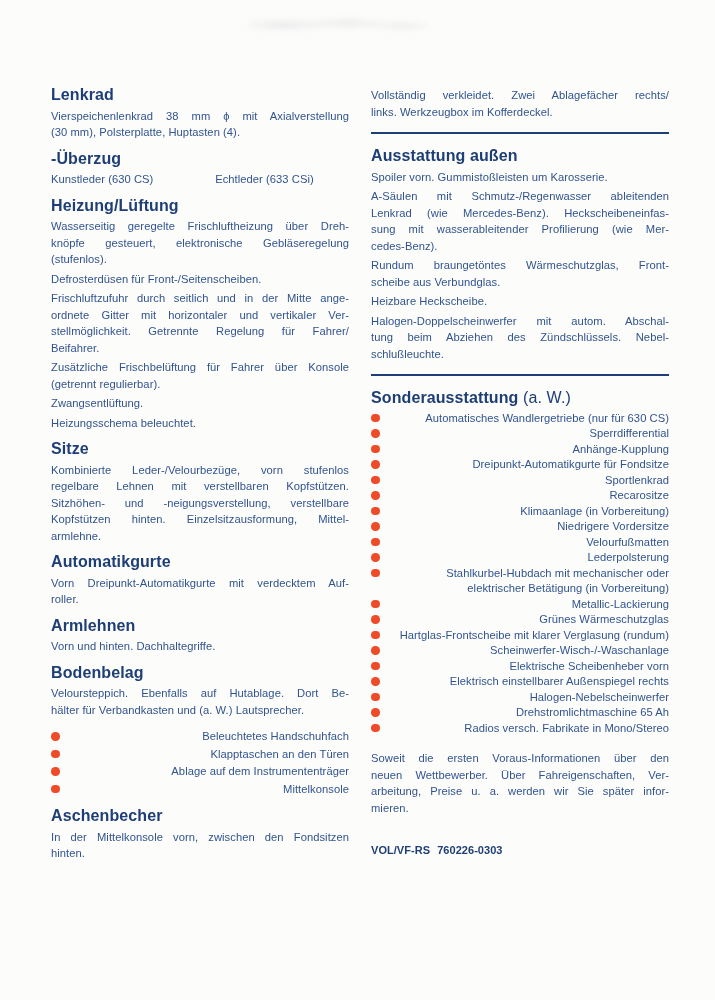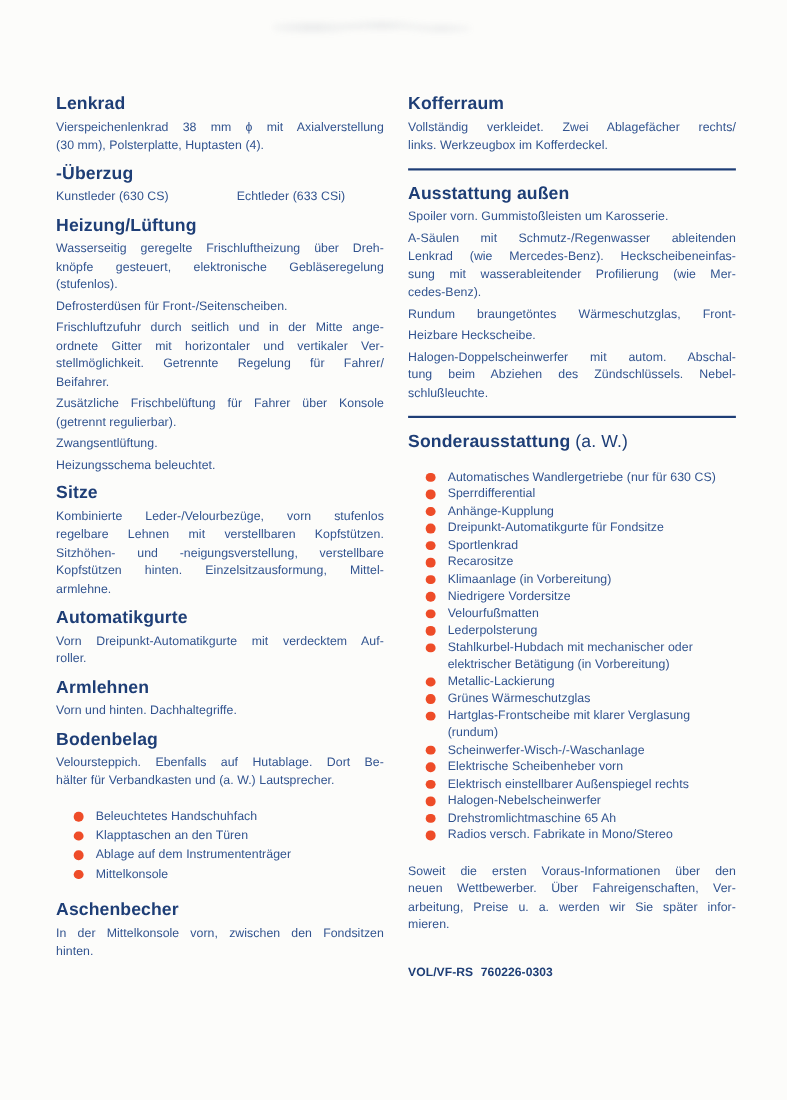--- a/index.html
+++ b/index.html
@@ -57,21 +57,21 @@
 
   .row2 { line-height: 16.5px; }
   .row2 .a { display: inline-block; width: 161px; }
 
   .rule {
     height: 2px;
     background: var(--rule, #1e3e76);
     margin: 12px 0 14px 0;
   }
 
-  .blist { margin: 16px; }
+  .blist { margin: 0; text-align: right; }
   .bullet-item { position: relative; padding-left: 20px; }
   .blist-left .bullet-item { line-height: 17.5px; }
   .blist-right .bullet-item { line-height: 15.5px; }
   .bullet {
     position: absolute; left: 0;
     width: 8.5px; height: 8.5px; border-radius: 50%;
     background: var(--bullet, #ee4c28);
   }
   .blist-left .bullet { top: 4.2px; }
   .blist-right .bullet { top: 3.2px; }
@@ -189,21 +189,20 @@
             <div class="tline">In der Mittelkonsole vorn, zwischen den Fondsitzen</div>
             <div class="tline tlast">hinten.</div>
           </div>
       </div>
 
     </div>
 
     <div class="col">
 
       <div class="sec">
-        <h3>Kofferraum</h3>
         <div class="para">
             <div class="tline">Vollständig verkleidet. Zwei Ablagefächer rechts/</div>
             <div class="tline tlast">links. Werkzeugbox im Kofferdeckel.</div>
           </div>
       </div>
 
       <div class="rule"></div>
 
       <div class="sec">
         <h3>Ausstattung außen</h3>
@@ -211,20 +210,21 @@
             <div class="tline tlast">Spoiler vorn. Gummistoßleisten um Karosserie.</div>
           </div>
         <div class="para">
             <div class="tline">A-Säulen mit Schmutz-/Regenwasser ableitenden</div>
             <div class="tline">Lenkrad (wie Mercedes-Benz). Heckscheibeneinfas-</div>
             <div class="tline">sung mit wasserableitender Profilierung (wie Mer-</div>
             <div class="tline tlast">cedes-Benz).</div>
           </div>
         <div class="para">
             <div class="tline">Rundum braungetöntes Wärmeschutzglas, Front-</div>
+            <div class="tline tlast">scheibe aus Verbundglas.</div>
           </div>
         <div class="para">
             <div class="tline tlast">Heizbare Heckscheibe.</div>
           </div>
         <div class="para">
             <div class="tline">Halogen-Doppelscheinwerfer mit autom. Abschal-</div>
             <div class="tline">tung beim Abziehen des Zündschlüssels. Nebel-</div>
             <div class="tline tlast">schlußleuchte.</div>
           </div>
       </div>

